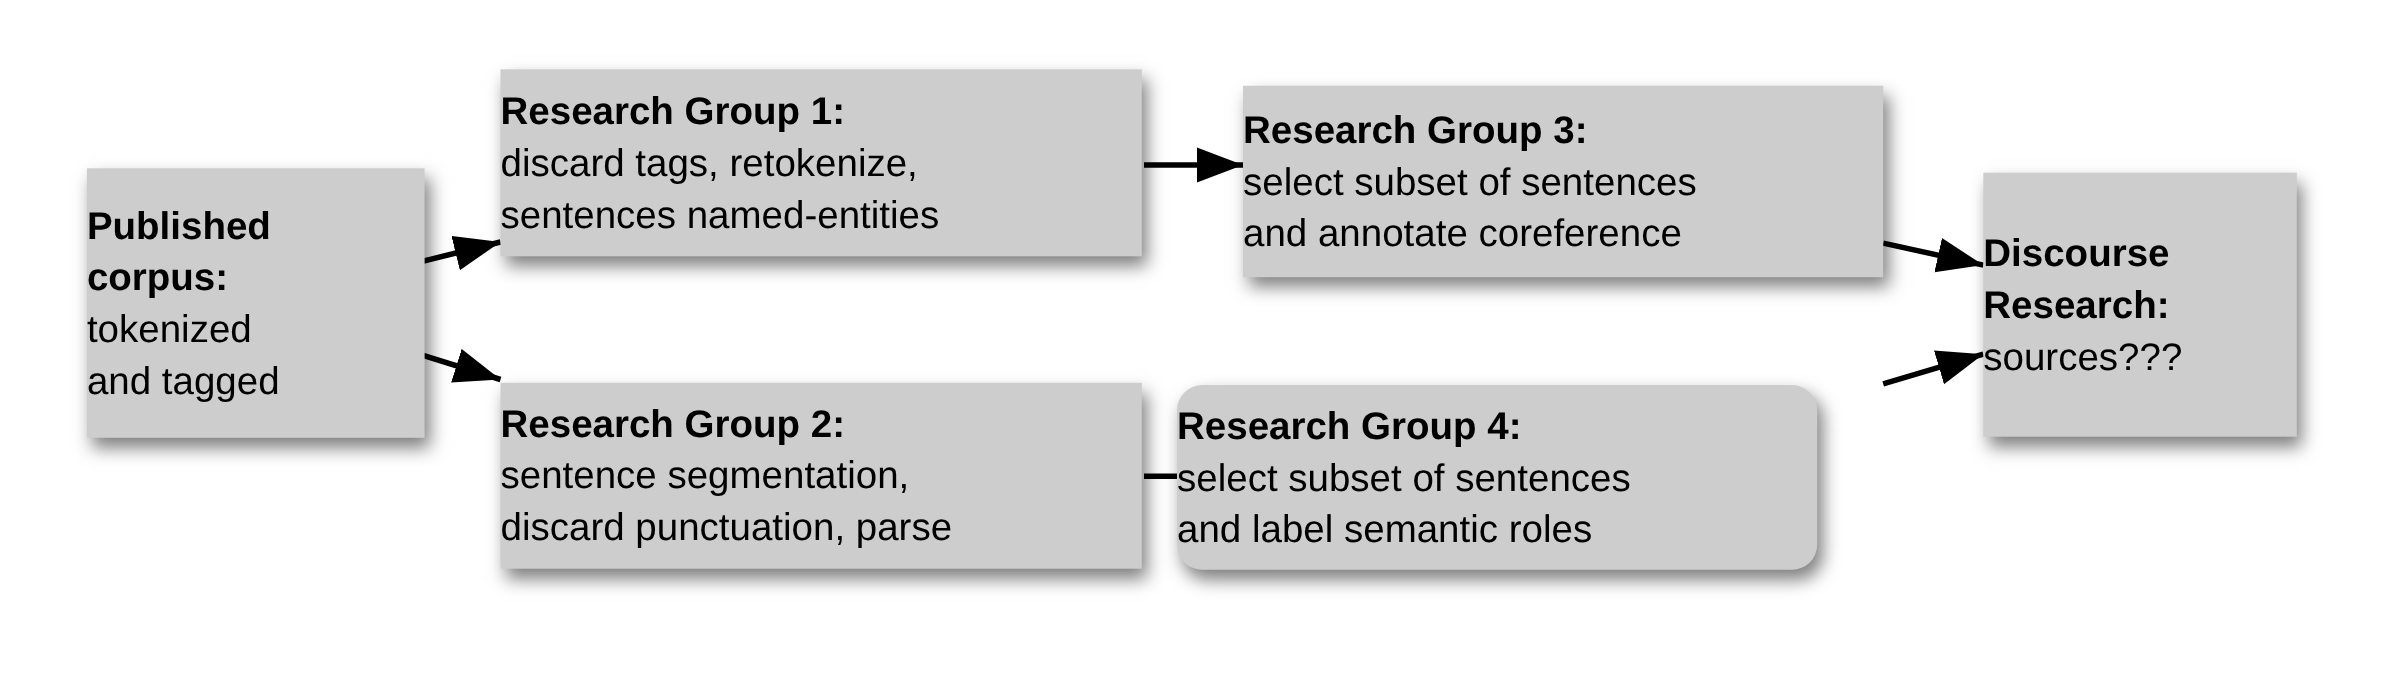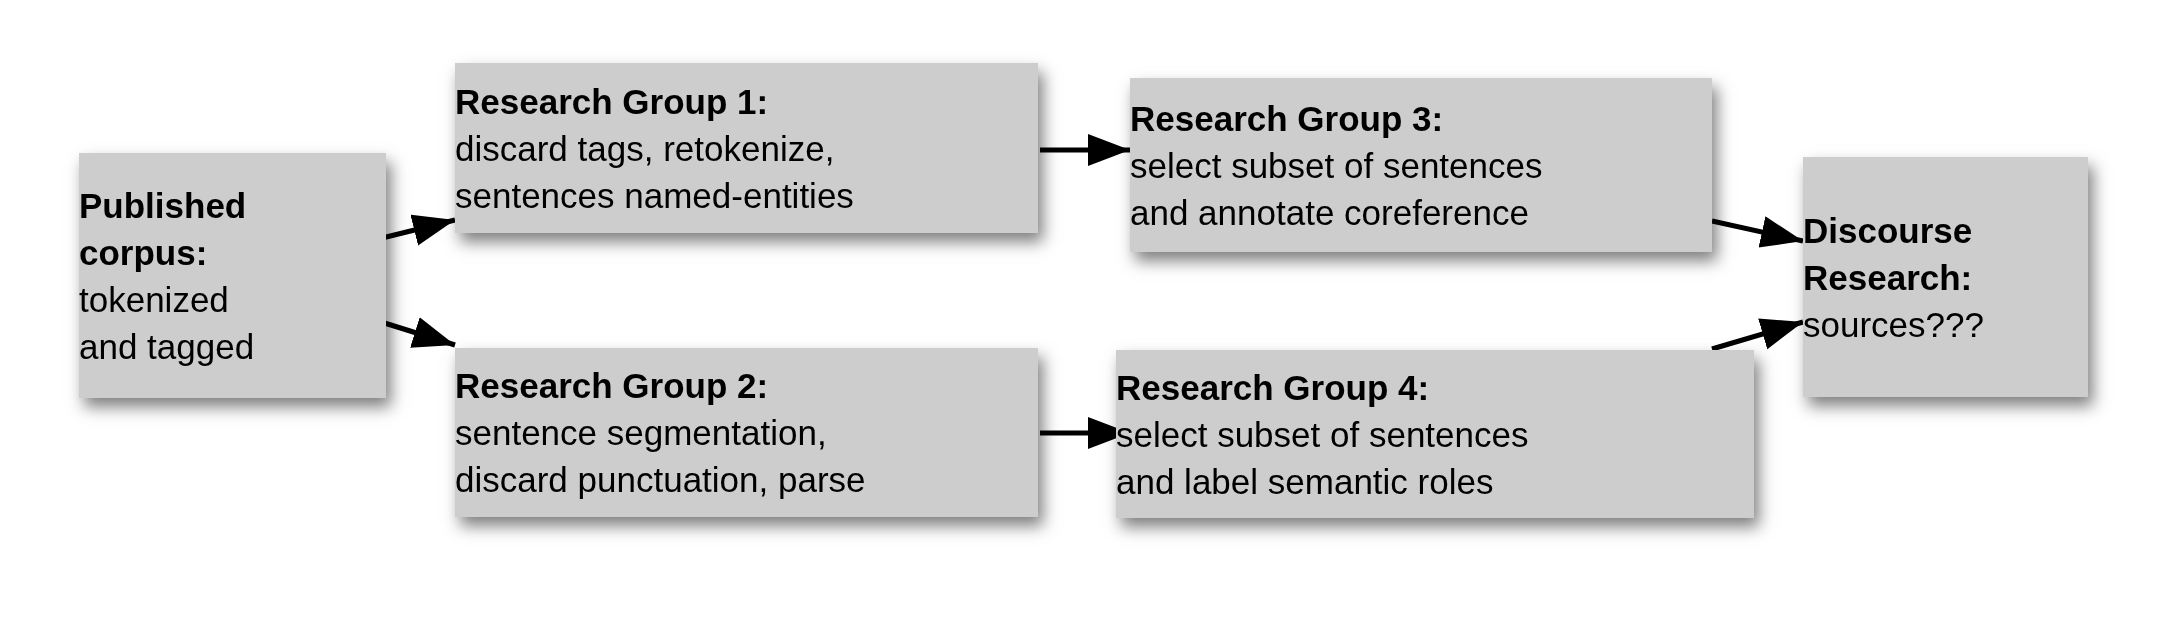--- a/index.html
+++ b/index.html
@@ -64,21 +64,21 @@
     <span class="line">sentence segmentation,</span>
     <span class="line">discard punctuation, parse</span>
   </div>
 
   <div class="node" style="left:1130px;top:63px;width:582px;height:174px;margin-top:15px;">
     <span class="line bold">Research Group 3:</span>
     <span class="line">select subset of sentences</span>
     <span class="line">and annotate coreference</span>
   </div>
 
-  <div class="node" style="left:1116px;top:350px;width:638px;height:168px;">
+  <div class="node" style="left:1070px;top:350px;width:582px;height:168px;border-radius:23px;">
     <span class="line bold">Research Group 4:</span>
     <span class="line">select subset of sentences</span>
     <span class="line">and label semantic roles</span>
   </div>
 
   <div class="node" style="left:1803px;top:157px;width:285px;height:240px;">
     <span class="line bold">Discourse</span>
     <span class="line bold">Research:</span>
     <span class="line">sources???</span>
   </div>

